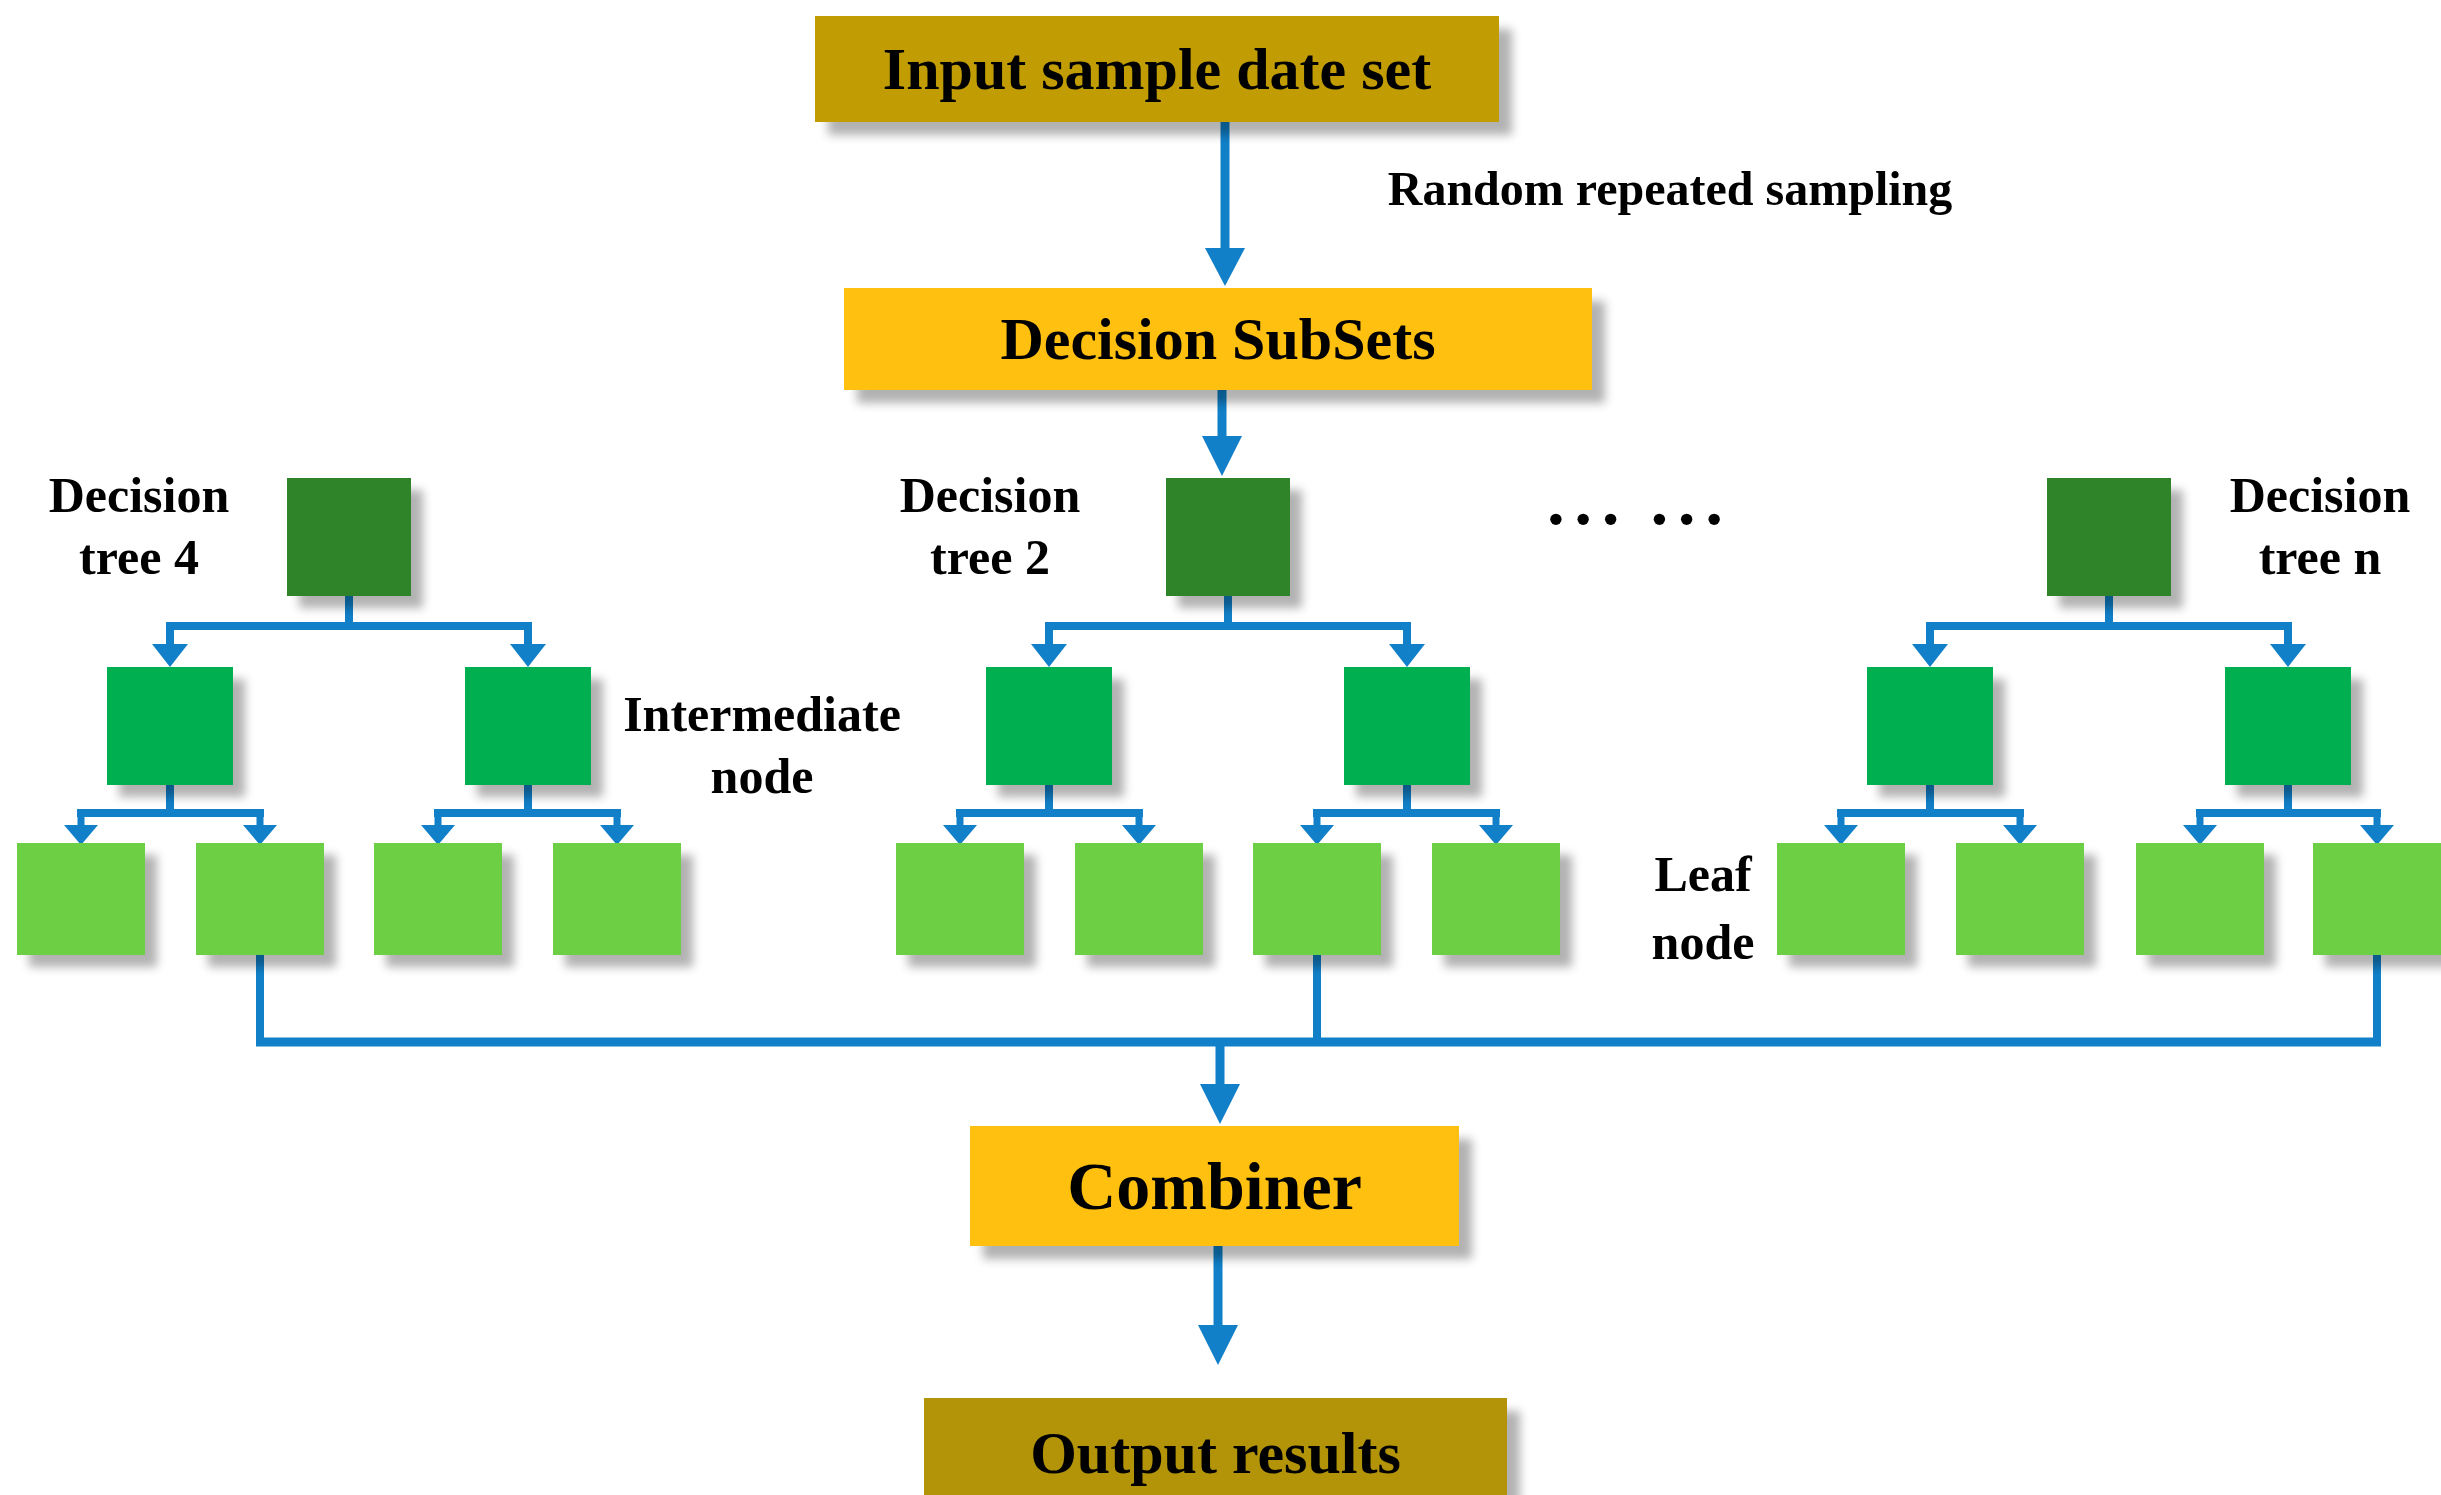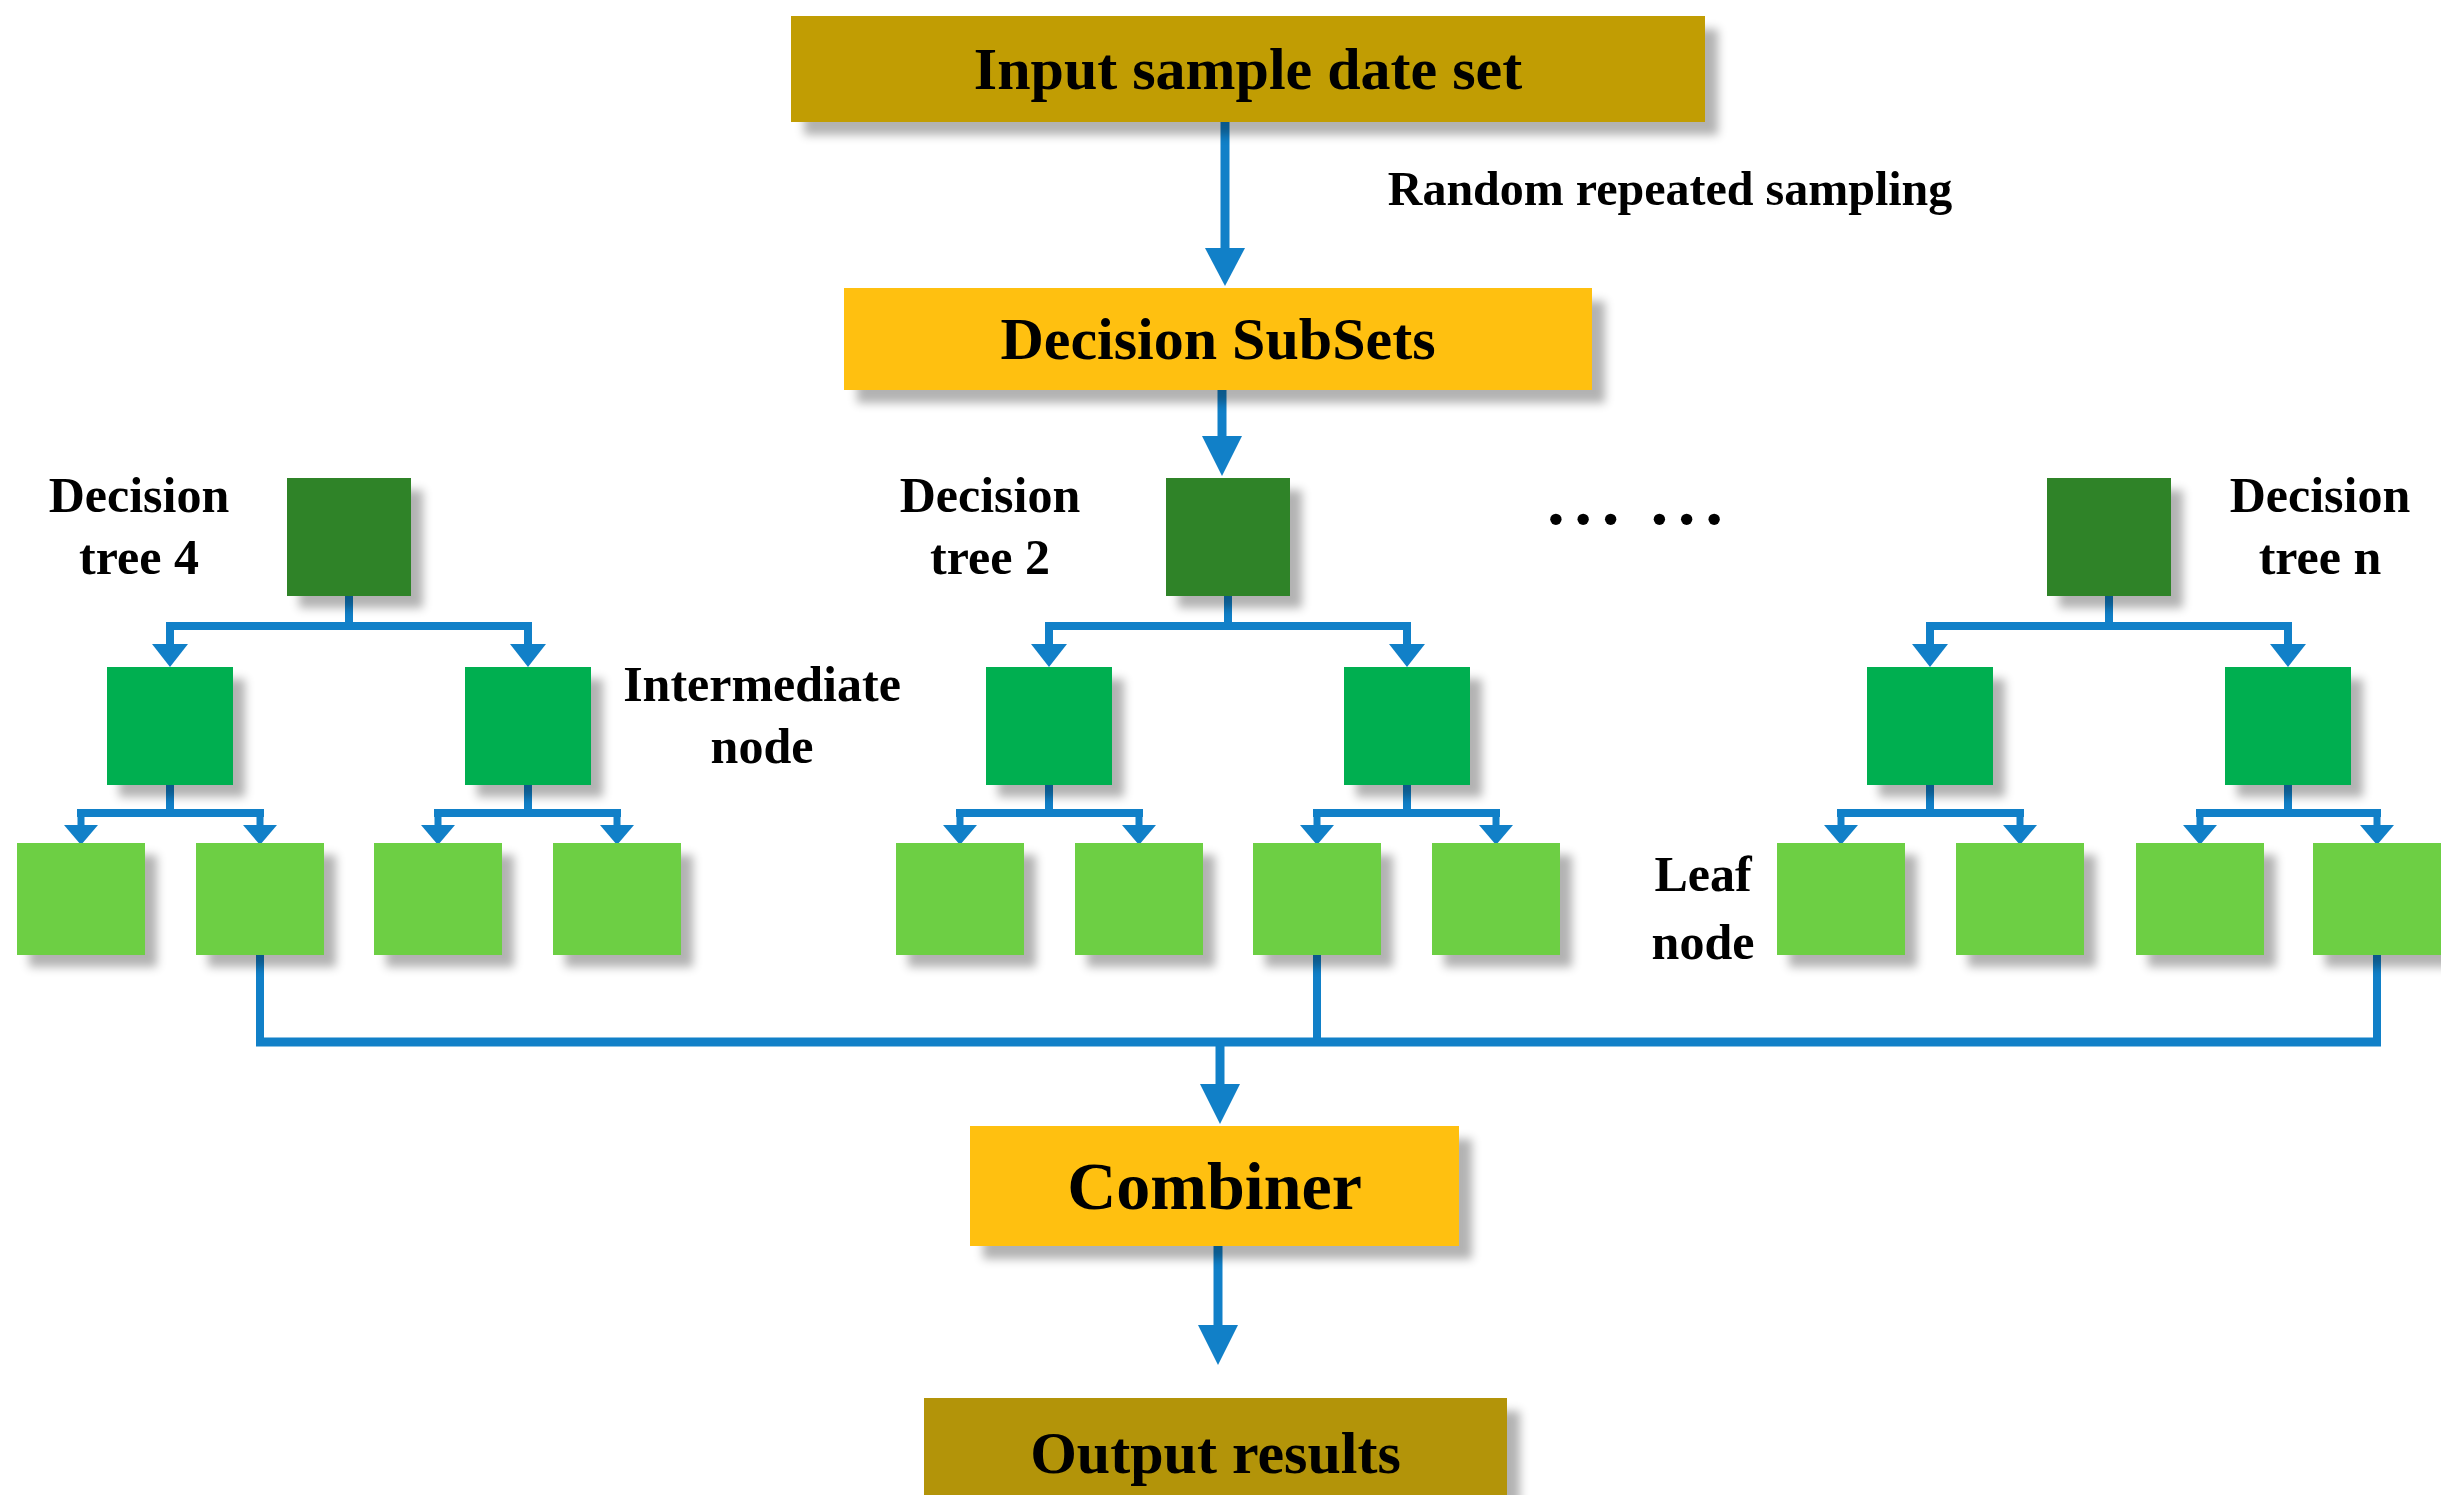--- a/index.html
+++ b/index.html
@@ -120,21 +120,21 @@
     <line x1="2377" y1="955" x2="2377" y2="1042" stroke-width="8"></line>
     <line x1="256" y1="1042" x2="2381" y2="1042" stroke-width="9"></line>
 
     <line x1="1220" y1="1042" x2="1220" y2="1086" stroke-width="9"></line>
     <polygon points="1200,1084 1240,1084 1220,1124"></polygon>
 
     <line x1="1218" y1="1246" x2="1218" y2="1327" stroke-width="9"></line>
     <polygon points="1198,1325 1238,1325 1218,1365"></polygon>
   </svg>
 
-  <div class="box olive-top bigtext" style="left:791px;top:16px;width:914px;height:106px;">Input sample date set</div>
+  <div class="box olive-top bigtext" style="left:815px;top:16px;width:684px;height:106px;">Input sample date set</div>
 
   <div class="note" style="left:1270px;top:134px;width:800px;"><span>Random repeated sampling</span><br></div>
 
   <div class="box yellow bigtext" style="left:844px;top:288px;width:748px;height:102px;">Decision SubSets</div>
 
   <div class="lbl" style="left:-31px;top:464px;width:340px;"><span>Decision</span><br><span>tree 4</span></div>
 
   <div class="lbl" style="left:820px;top:464px;width:340px;"><span>Decision</span><br><span>tree 2</span></div>
 
   <div class="ellipsis" style="left:1437px;top:479px;width:400px;">··· ···</div>
@@ -142,21 +142,21 @@
   <div class="lbl" style="left:2150px;top:464px;width:340px;"><span>Decision</span><br><span>tree n</span></div>
 
   <div class="node root" style="left:287px;top:478px;"></div>
   <div class="node mid" style="left:107px;top:667px;"></div>
   <div class="node mid" style="left:465px;top:667px;"></div>
   <div class="node leaf" style="left:17px;top:843px;"></div>
   <div class="node leaf" style="left:196px;top:843px;"></div>
   <div class="node leaf" style="left:374px;top:843px;"></div>
   <div class="node leaf" style="left:553px;top:843px;"></div>
 
-  <div class="lbl" style="left:582px;top:653px;width:360px;"><span>Intermediate</span><br><span>node</span></div>
+  <div class="lbl" style="left:582px;top:683px;width:360px;"><span>Intermediate</span><br><span>node</span></div>
 
   <div class="node root" style="left:1166px;top:478px;"></div>
   <div class="node mid" style="left:986px;top:667px;"></div>
   <div class="node mid" style="left:1344px;top:667px;"></div>
   <div class="node leaf" style="left:896px;top:843px;"></div>
   <div class="node leaf" style="left:1075px;top:843px;"></div>
   <div class="node leaf" style="left:1253px;top:843px;"></div>
   <div class="node leaf" style="left:1432px;top:843px;"></div>
 
   <div class="lbl" style="left:1573px;top:840px;width:260px;text-align:center;line-height:68px;"><span>Leaf</span><br><span>node</span></div>

